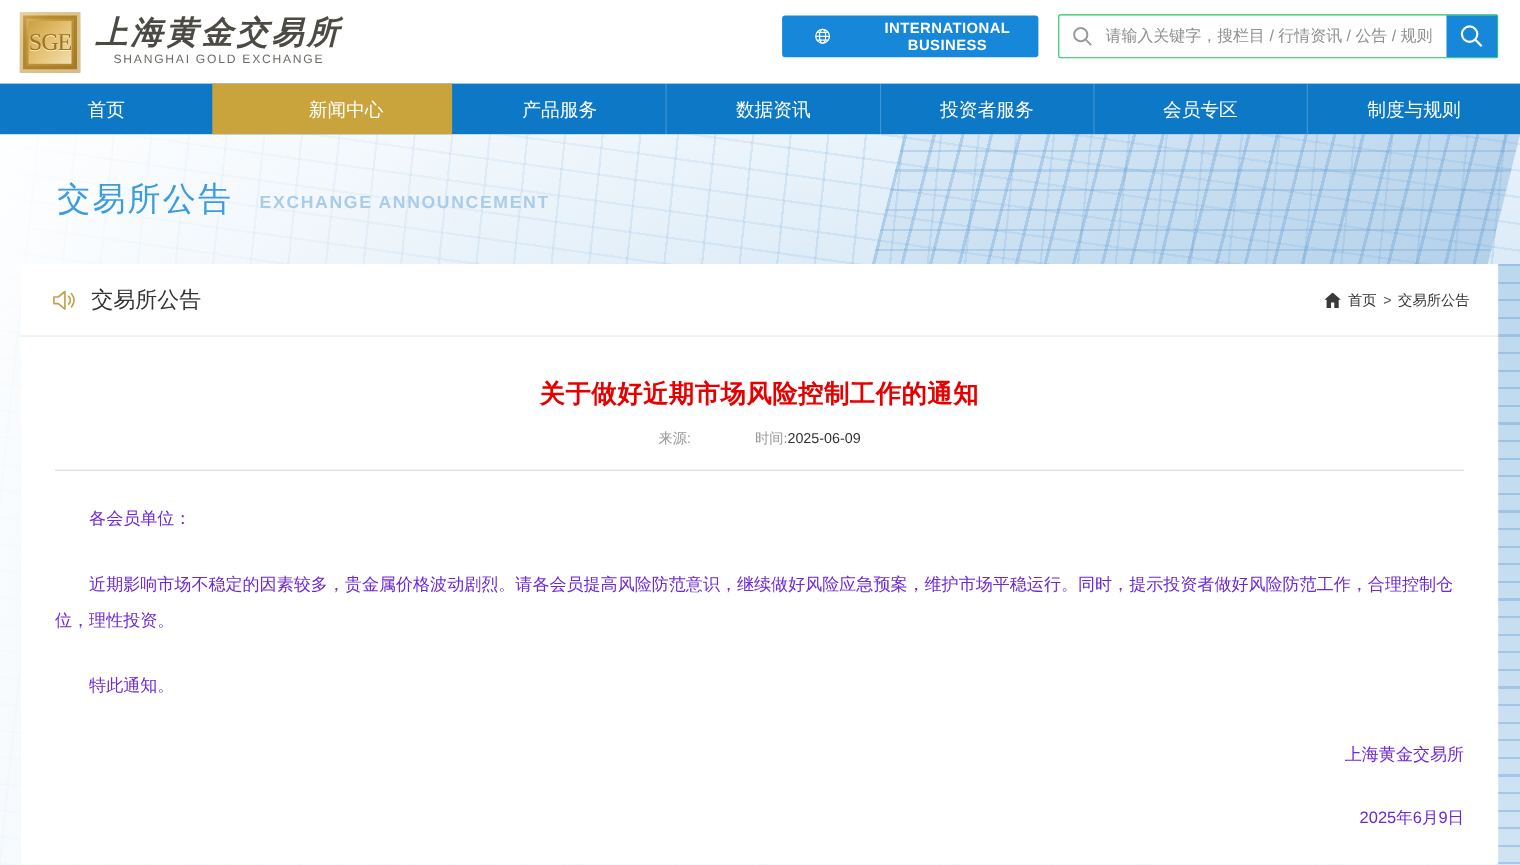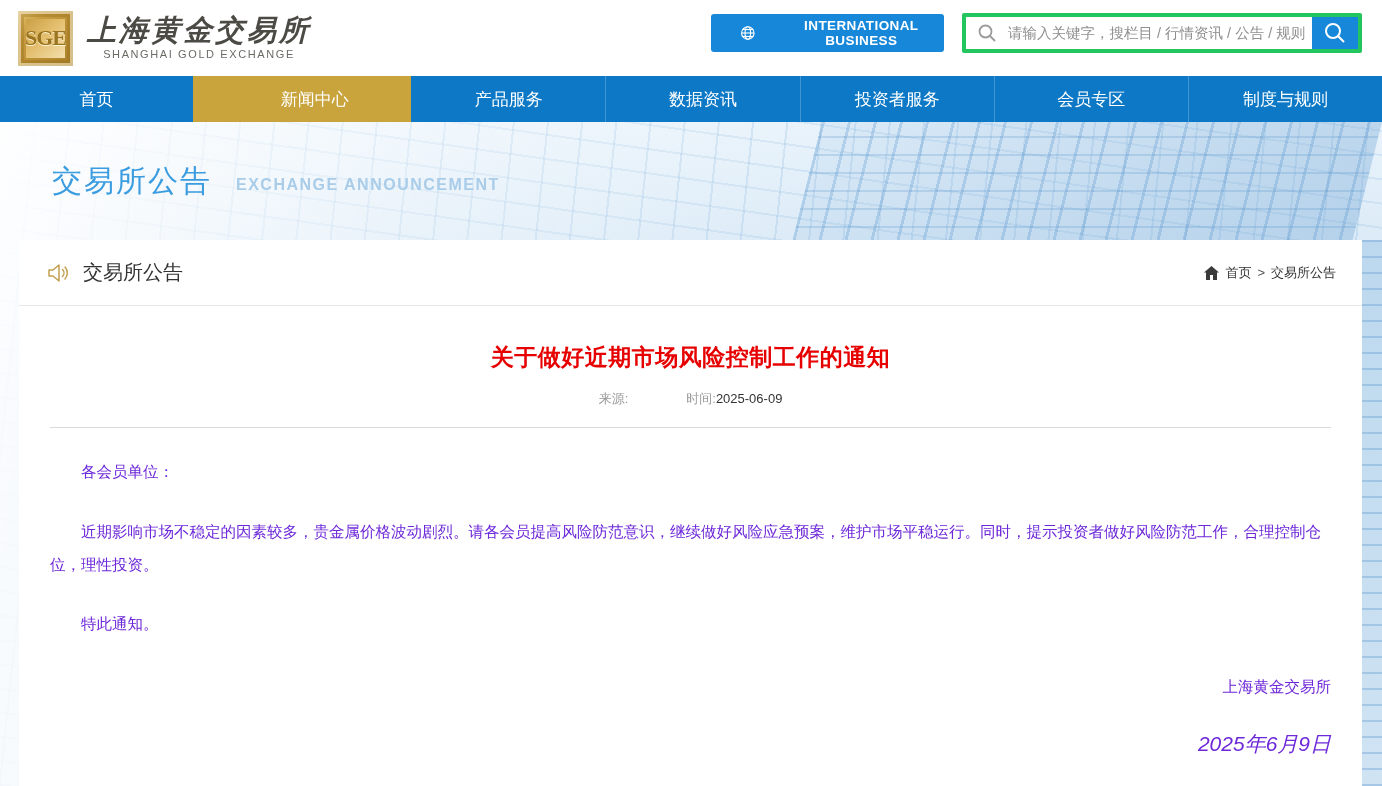--- a/index.html
+++ b/index.html
@@ -33,39 +33,39 @@
     background:linear-gradient(135deg,#e8c878 0%,#c79b3e 28%,#a97f28 100%);
     box-shadow:inset 0 0 0 3px rgba(255,246,220,.55), inset 0 0 0 6px rgba(150,110,30,.35);
     display:flex;align-items:center;justify-content:center;
   }
   .logo-badge::before{
     content:"";position:absolute;inset:8px;
     background:linear-gradient(315deg,#f3dfae 0%,#e3bd6c 55%,#caa045 100%);
   }
   .logo-badge span{
     position:relative;font-family:"Liberation Serif","DejaVu Serif",serif;
-    font-weight:bold;font-size:22px;letter-spacing:-1px;color:#9a741f;
+    font-weight:normal;font-size:22px;letter-spacing:-1px;color:#9a741f;
     text-shadow:0 1px 0 #fff3d0;
   }
   .logo-text{margin-left:14px;line-height:1;}
   .logo-cn{
     font-family:"Liberation Serif","DejaVu Serif",serif;
     font-size:29px;font-weight:bold;font-style:italic;color:#4c4a44;letter-spacing:3px;
   }
   .logo-en{font-size:11px;font-weight:normal;color:#6b6b66;letter-spacing:1.6px;margin-top:4px;text-align:center;}
 
   .intl-btn{
     position:absolute;left:711px;top:14px;width:233px;height:38px;
     background:var(--blue);color:#fff;border:none;border-radius:3px;
     font-size:13.5px;font-weight:bold;letter-spacing:.4px;
     display:flex;align-items:center;justify-content:center;gap:23px;cursor:pointer;padding-left:29px;
   }
   .search-wrap{
     position:absolute;left:962px;top:13px;width:400px;height:40px;
-    border:4px solid #22c55e;border-radius:2px;background:#fff;
+    border:1px solid #22c55e;border-radius:2px;background:#fff;
     display:flex;align-items:stretch;
   }
   .search-icon-cell{width:42px;display:flex;align-items:center;justify-content:center;}
   .search-input{
     flex:1;border:none;outline:none;font-size:14.5px;color:#333;
     font-family:inherit;background:transparent;padding-right:6px;
   }
   .search-input::placeholder{color:#8f8f8f;}
   .search-btn{
     width:46px;border:none;background:var(--blue);cursor:pointer;
@@ -140,21 +140,21 @@
   .article-meta .gap{display:inline-block;width:58px;}
   .article-meta .time-value{color:#333;}
   .article-divider{border:none;border-top:1px solid #dadada;margin-top:19px;}
 
   .article-body{font-size:15.5px;color:#6d28d9;line-height:33px;}
   .article-body p{text-indent:2em;}
   .p1{margin-top:27px;}
   .p2{margin-top:27px;}
   .p3{margin-top:26px;}
   .sig-name{margin-top:30px;text-align:right;font-size:15.5px;}
-  .sig-date{margin-top:24px;text-align:right;font-size:21px;font-style:italic;}
+  .sig-date{margin-top:24px;text-align:right;font-size:15px;}
 </style>
 </head>
 <body>
 
 <div class="page">
 
   <header class="top-header">
     <div class="logo">
       <div class="logo-badge">
         <span>SGE</span>

